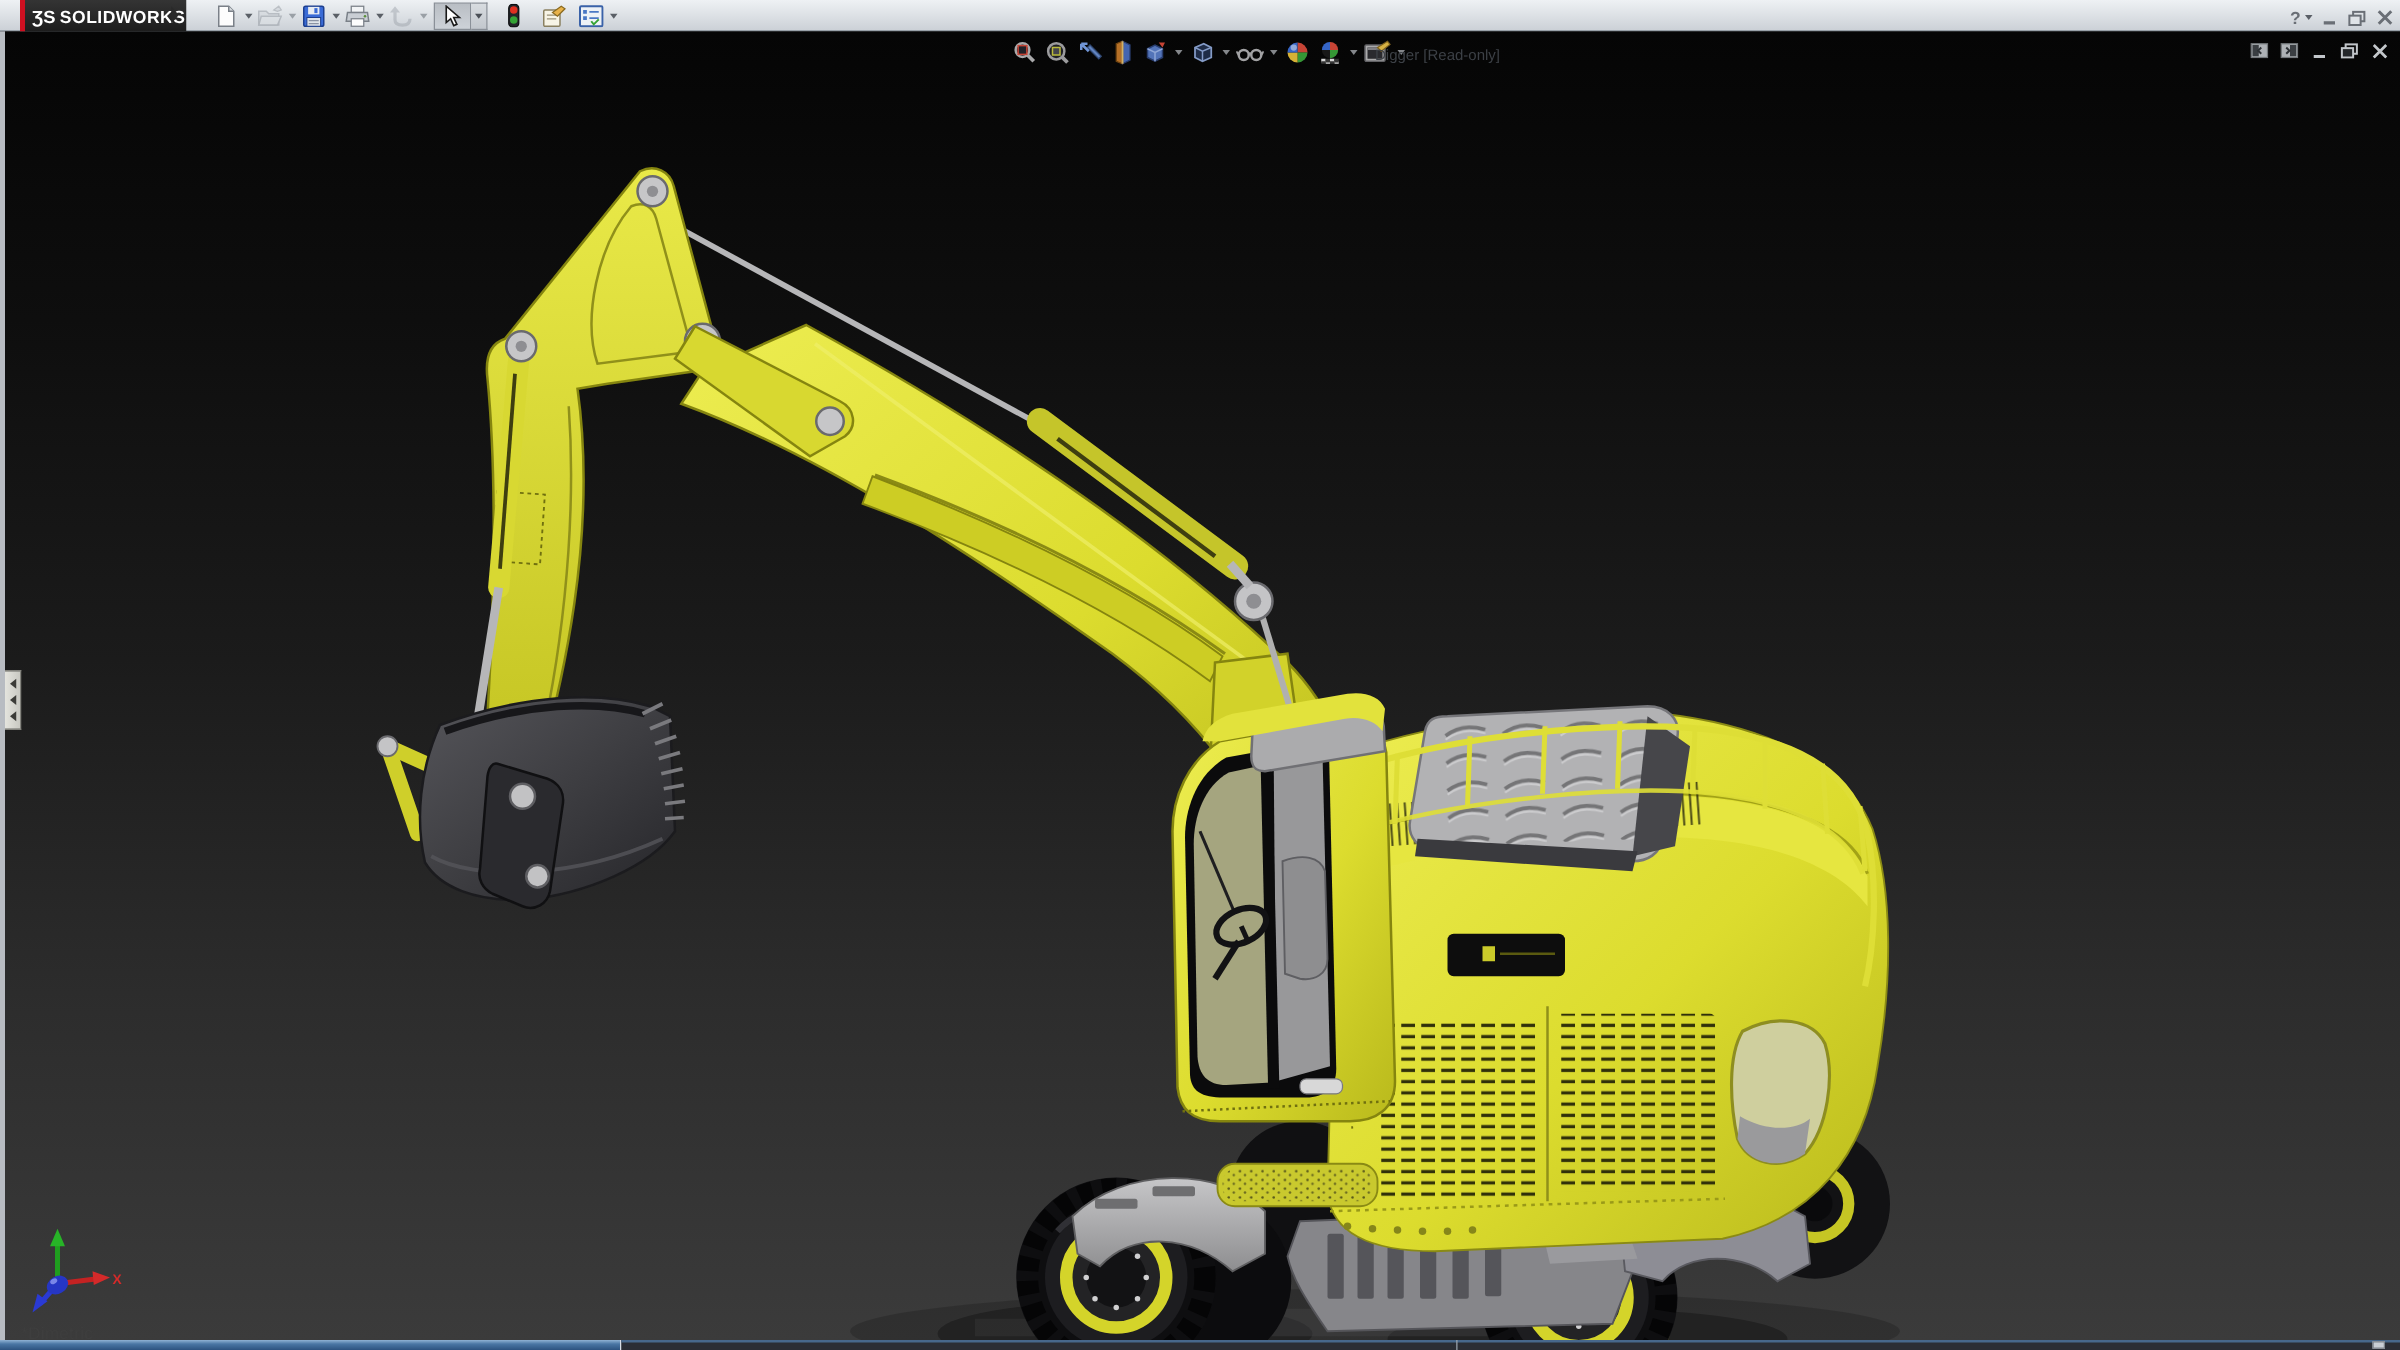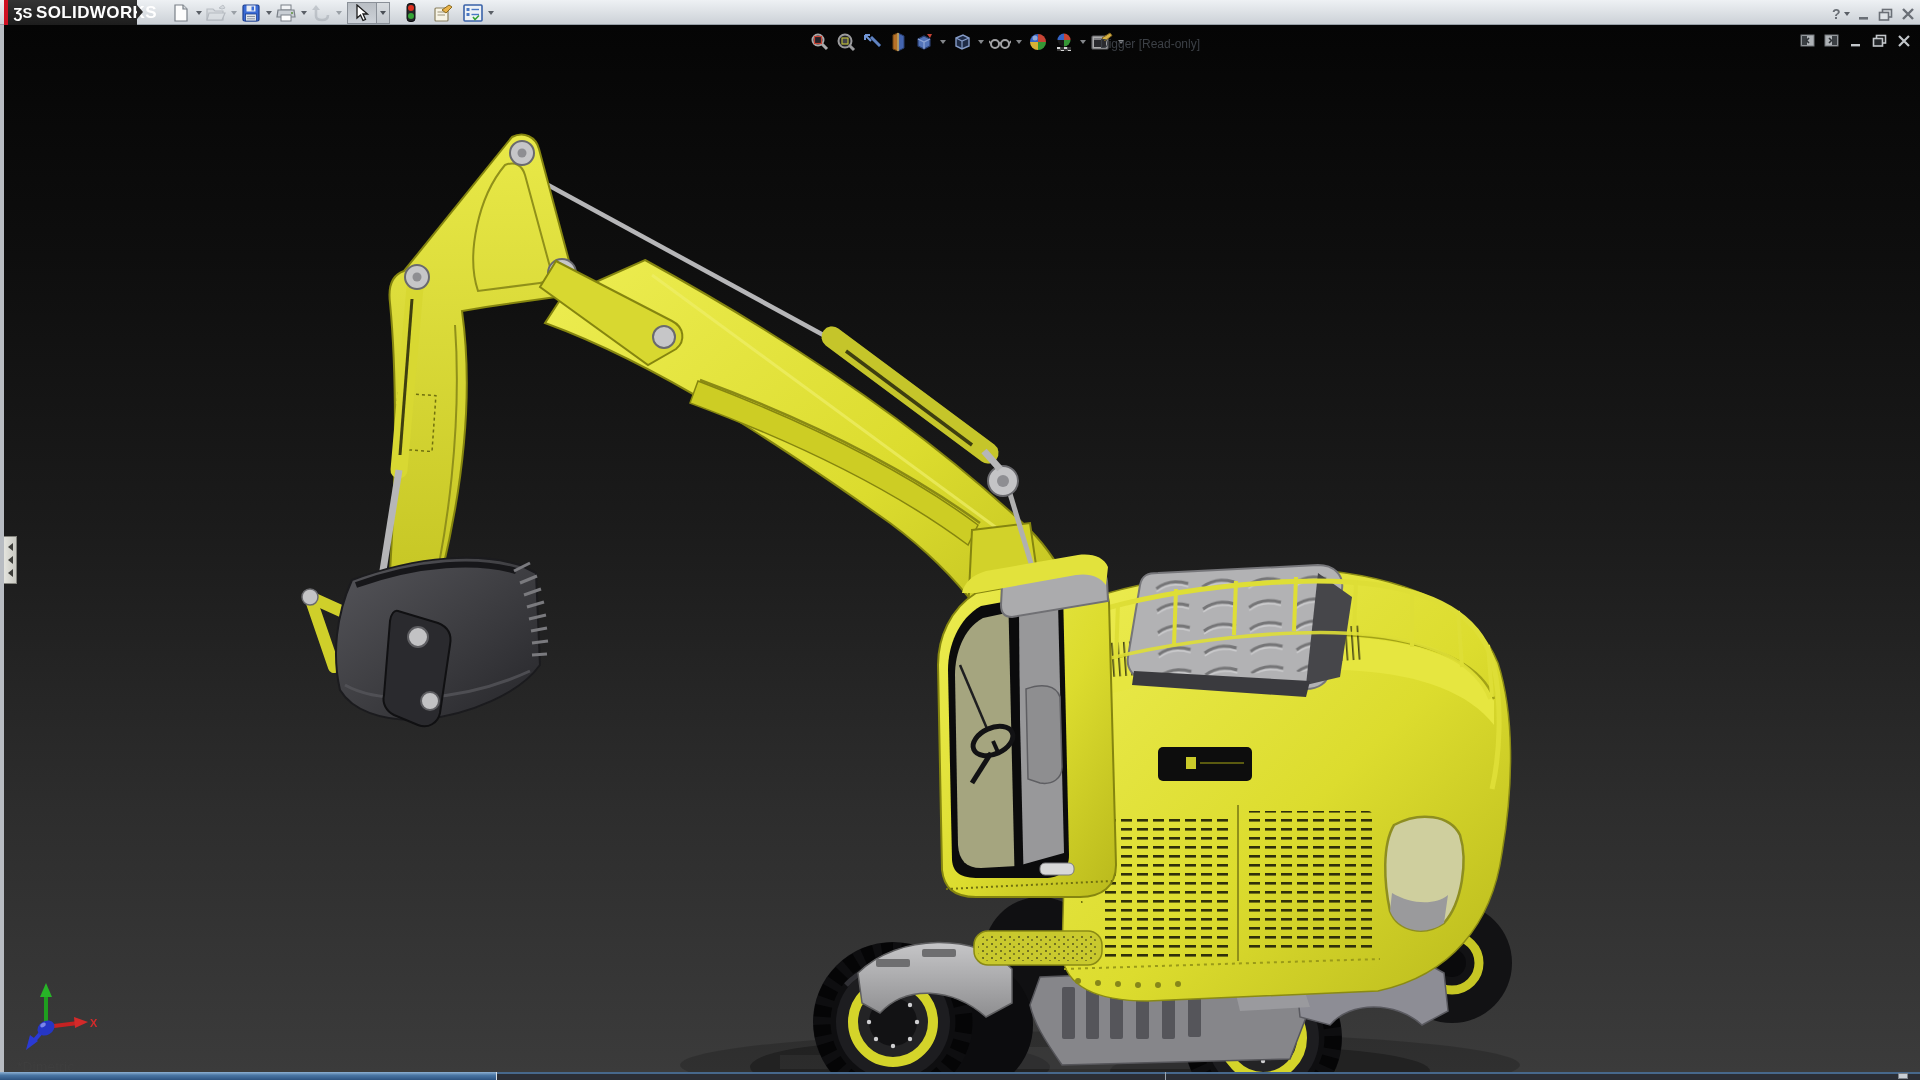--- a/index.html
+++ b/index.html
@@ -3,26 +3,26 @@
 <meta charset="utf-8">
 <style>
   * { margin:0; padding:0; box-sizing:border-box; }
   html,body { width:1920px; height:1080px; overflow:hidden; background:#000;
               font-family:"Liberation Sans", sans-serif; }
 
   
   #titlebar { position:absolute; left:0; top:0; width:1920px; height:25px;
     background:linear-gradient(180deg,#eef1f4 0%,#dfe3e7 45%,#ccd1d7 100%);
     border-bottom:1px solid #98a0a8; z-index:50; }
-  #logo-block { position:absolute; left:4px; top:0; width:133px; height:25px;
+  #logo-block { position:absolute; left:16px; top:0; width:133px; height:25px;
     background:linear-gradient(180deg,#343434,#1d1d1d);
     border-left:4px solid #cf1021; display:flex; align-items:center; gap:4px;
     padding-left:6px; }
   #logo-glyph { color:#fff; font-weight:700; font-size:14px; transform:scaleX(1.05); }
-  #logo-text  { color:#fff; font-weight:700; font-size:17px; letter-spacing:.4px; }
+  #logo-text  { color:#fff; font-weight:700; font-size:14px; letter-spacing:.4px; }
   #logo-expander { position:absolute; left:137px; top:5px; width:0; height:0;
     border-left:6px solid #2a2a2a; border-top:7px solid transparent; border-bottom:7px solid transparent; }
 
   .tb-group { position:absolute; top:1px; height:23px; display:flex; align-items:center; }
   .tb-btn { width:26px; height:22px; display:flex; align-items:center; justify-content:center; border:1px solid transparent; }
   .tb-btn.disabled { opacity:.45; }
   .tb-btn.pressed { background:linear-gradient(180deg,#b9bec4,#cdd2d8); border:1px solid #8a9098; }
   .dd { width:9px; height:22px; display:flex; align-items:center; justify-content:center; }
   .dd i { width:0; height:0; border-top:4px solid #5a5f66; border-left:3.5px solid transparent; border-right:3.5px solid transparent; }
   .dd.dim i { border-top-color:#9aa0a6; }

